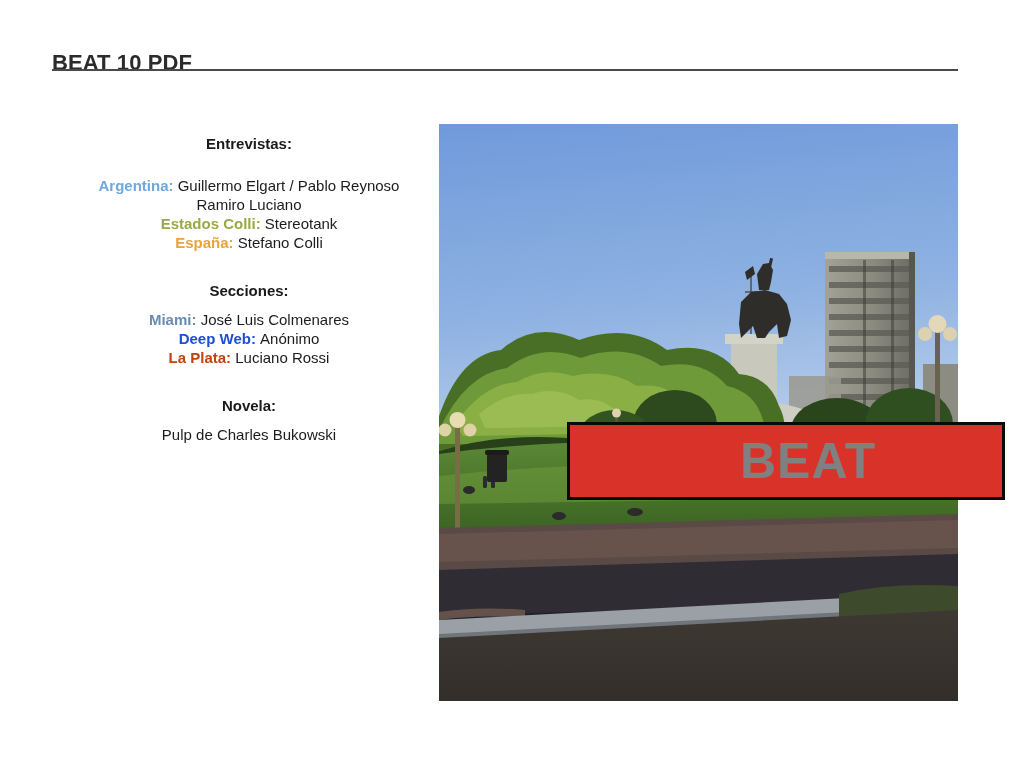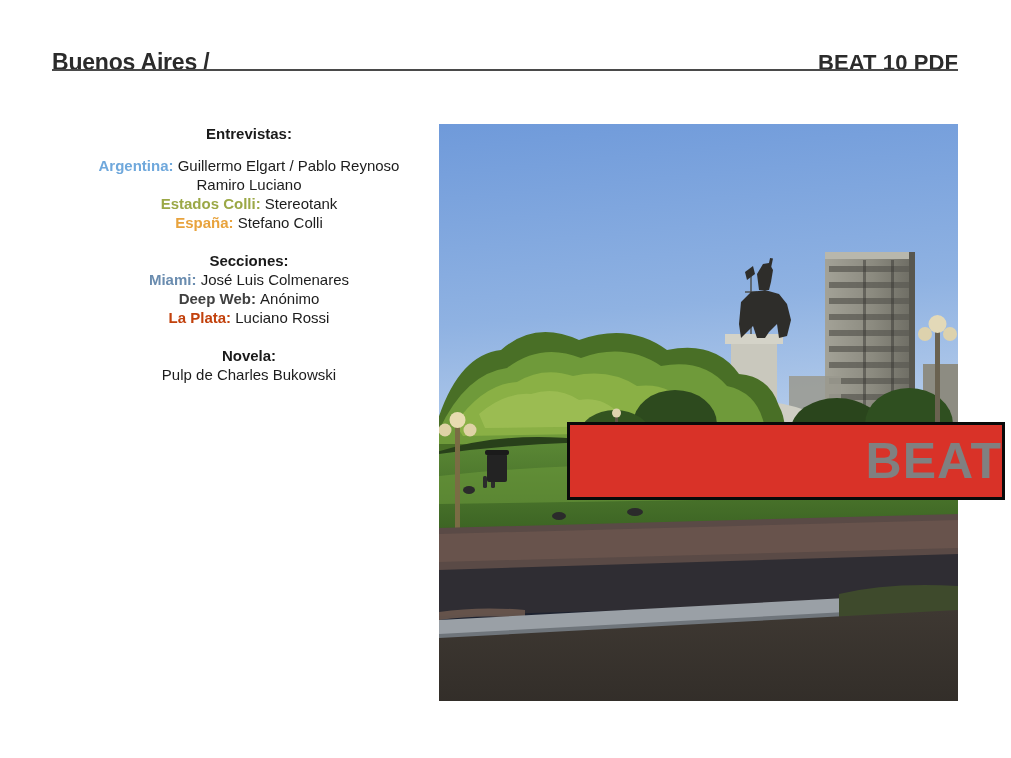--- a/index.html
+++ b/index.html
@@ -59,21 +59,21 @@
     text-align: center;
     color: #1c1c1c;
     font-size: 15px;
     line-height: 19px;
   }
   .credit-block { margin-bottom: 0; }
   .credit-heading {
     font-weight: bold;
     font-size: 15px;
     color: #1a1a1a;
-    margin: 0;
+    margin: 10px;
     line-height: 19px;
   }
   .credit-line {
     margin: 0;
     line-height: 19px;
     font-size: 15px;
     color: #1c1c1c;
   }
   .spacer-sm { height: 13px; }
   .spacer-md { height: 19px; }
@@ -97,36 +97,36 @@
     position: absolute;
     left: 567px;
     top: 422px;
     width: 438px;
     height: 78px;
     background: #d93228;
     border: 3px solid #0a0a0a;
     box-sizing: border-box;
     display: flex;
     align-items: center;
-    justify-content: flex-end;
+    justify-content: flex-start;
+    padding-left: 170px;
     box-sizing: border-box;
   }
   .beat-text {
     color: #808080;
     font-size: 50px;
     font-weight: bold;
     letter-spacing: 1px;
     line-height: 1;
   }
 </style>
 </head>
 <body>
 
 <div class="header">
-  <div class="header-title">Buenos Aires /</div>
   <div class="header-right">BEAT 10 PDF</div>
 </div>
 <div class="header-rule"></div>
 
 <div class="credits">
 
   <div class="credit-block">
     <div class="credit-heading">Entrevistas:</div>
     <div class="spacer-sm"></div>
     <div>
@@ -136,21 +136,21 @@
       <p class="credit-line"><span class="tag" style="color: rgb(232, 163, 61);">España: </span><span>Stefano Colli</span></p>
     </div>
   </div>
 
   <div class="spacer-md"></div>
 
   <div class="credit-block">
     <div class="credit-heading">Secciones:</div>
     <div>
       <p class="credit-line"><span class="tag" style="color: rgb(106, 140, 175);">Miami: </span><span>José Luis Colmenares</span></p>
-      <p class="credit-line"><span class="tag" style="color: #404040;">Deep Web: </span><span>Anónimo</span></p>
+      <p class="credit-line"><span class="tag" style="color: #1d4ed8;">Deep Web: </span><span>Anónimo</span></p>
       <p class="credit-line"><span class="tag" style="color: #c2410c;">La Plata: </span><span>Luciano Rossi</span></p>
     </div>
   </div>
 
   <div class="spacer-lg"></div>
 
   <div class="credit-block">
     <div class="credit-heading">Novela:</div>
     <div>
       <p class="credit-line"><span class="tag"></span><span>Pulp de Charles Bukowski</span></p>

